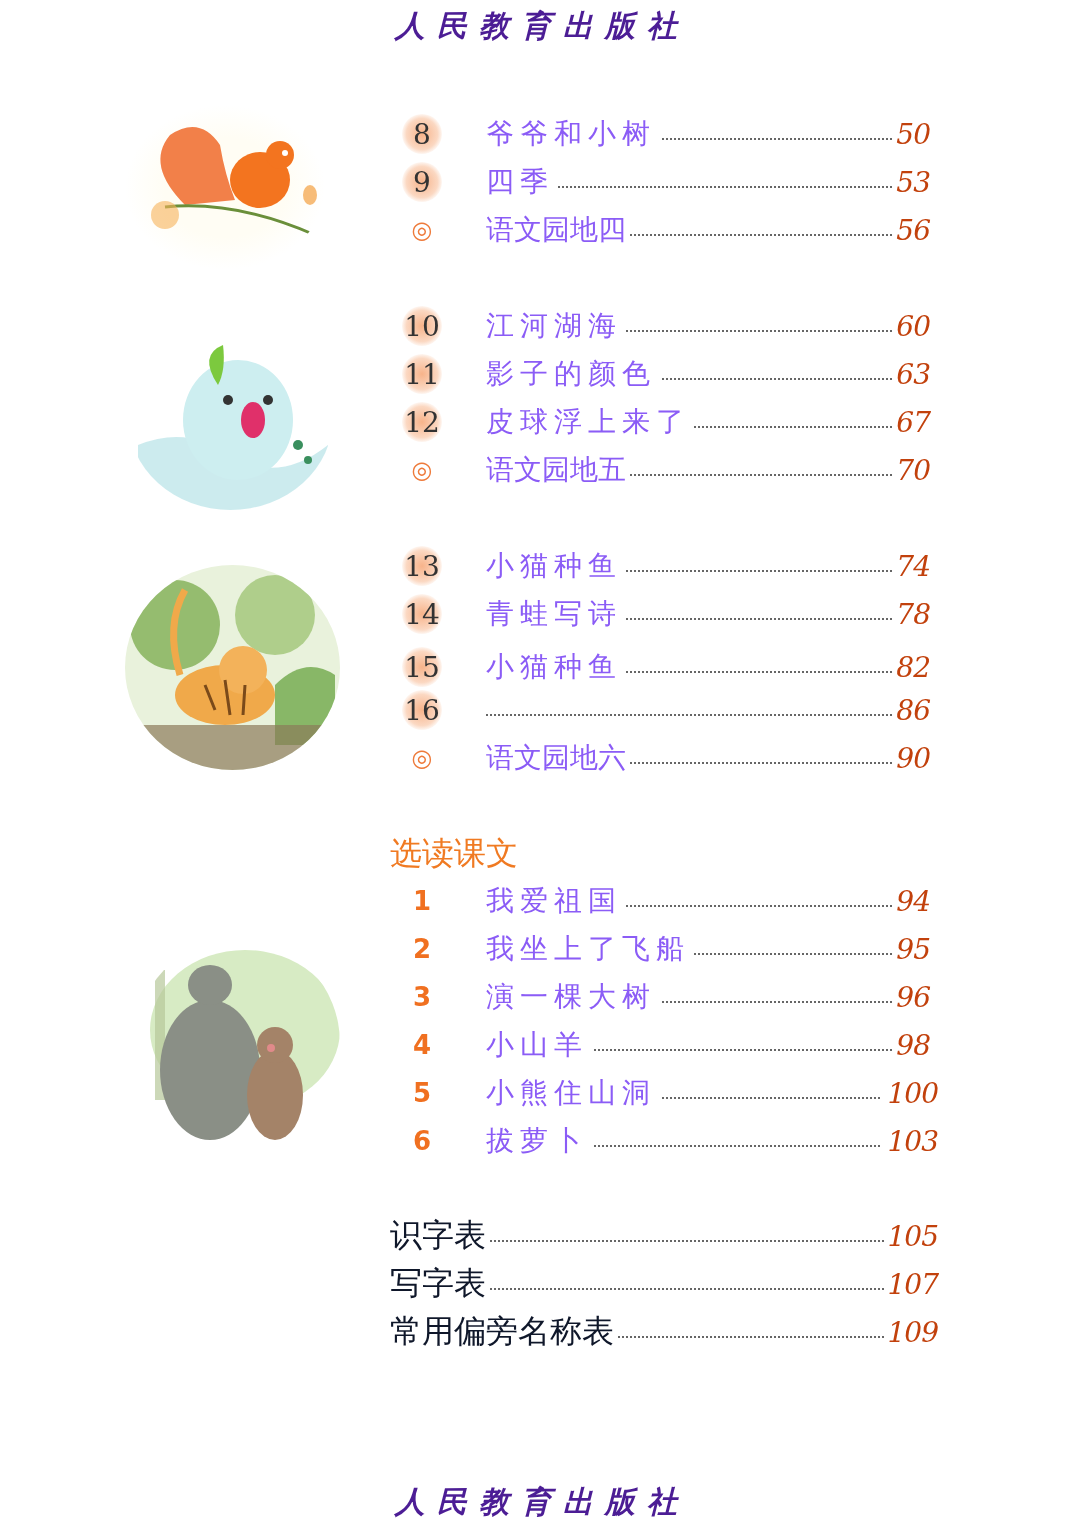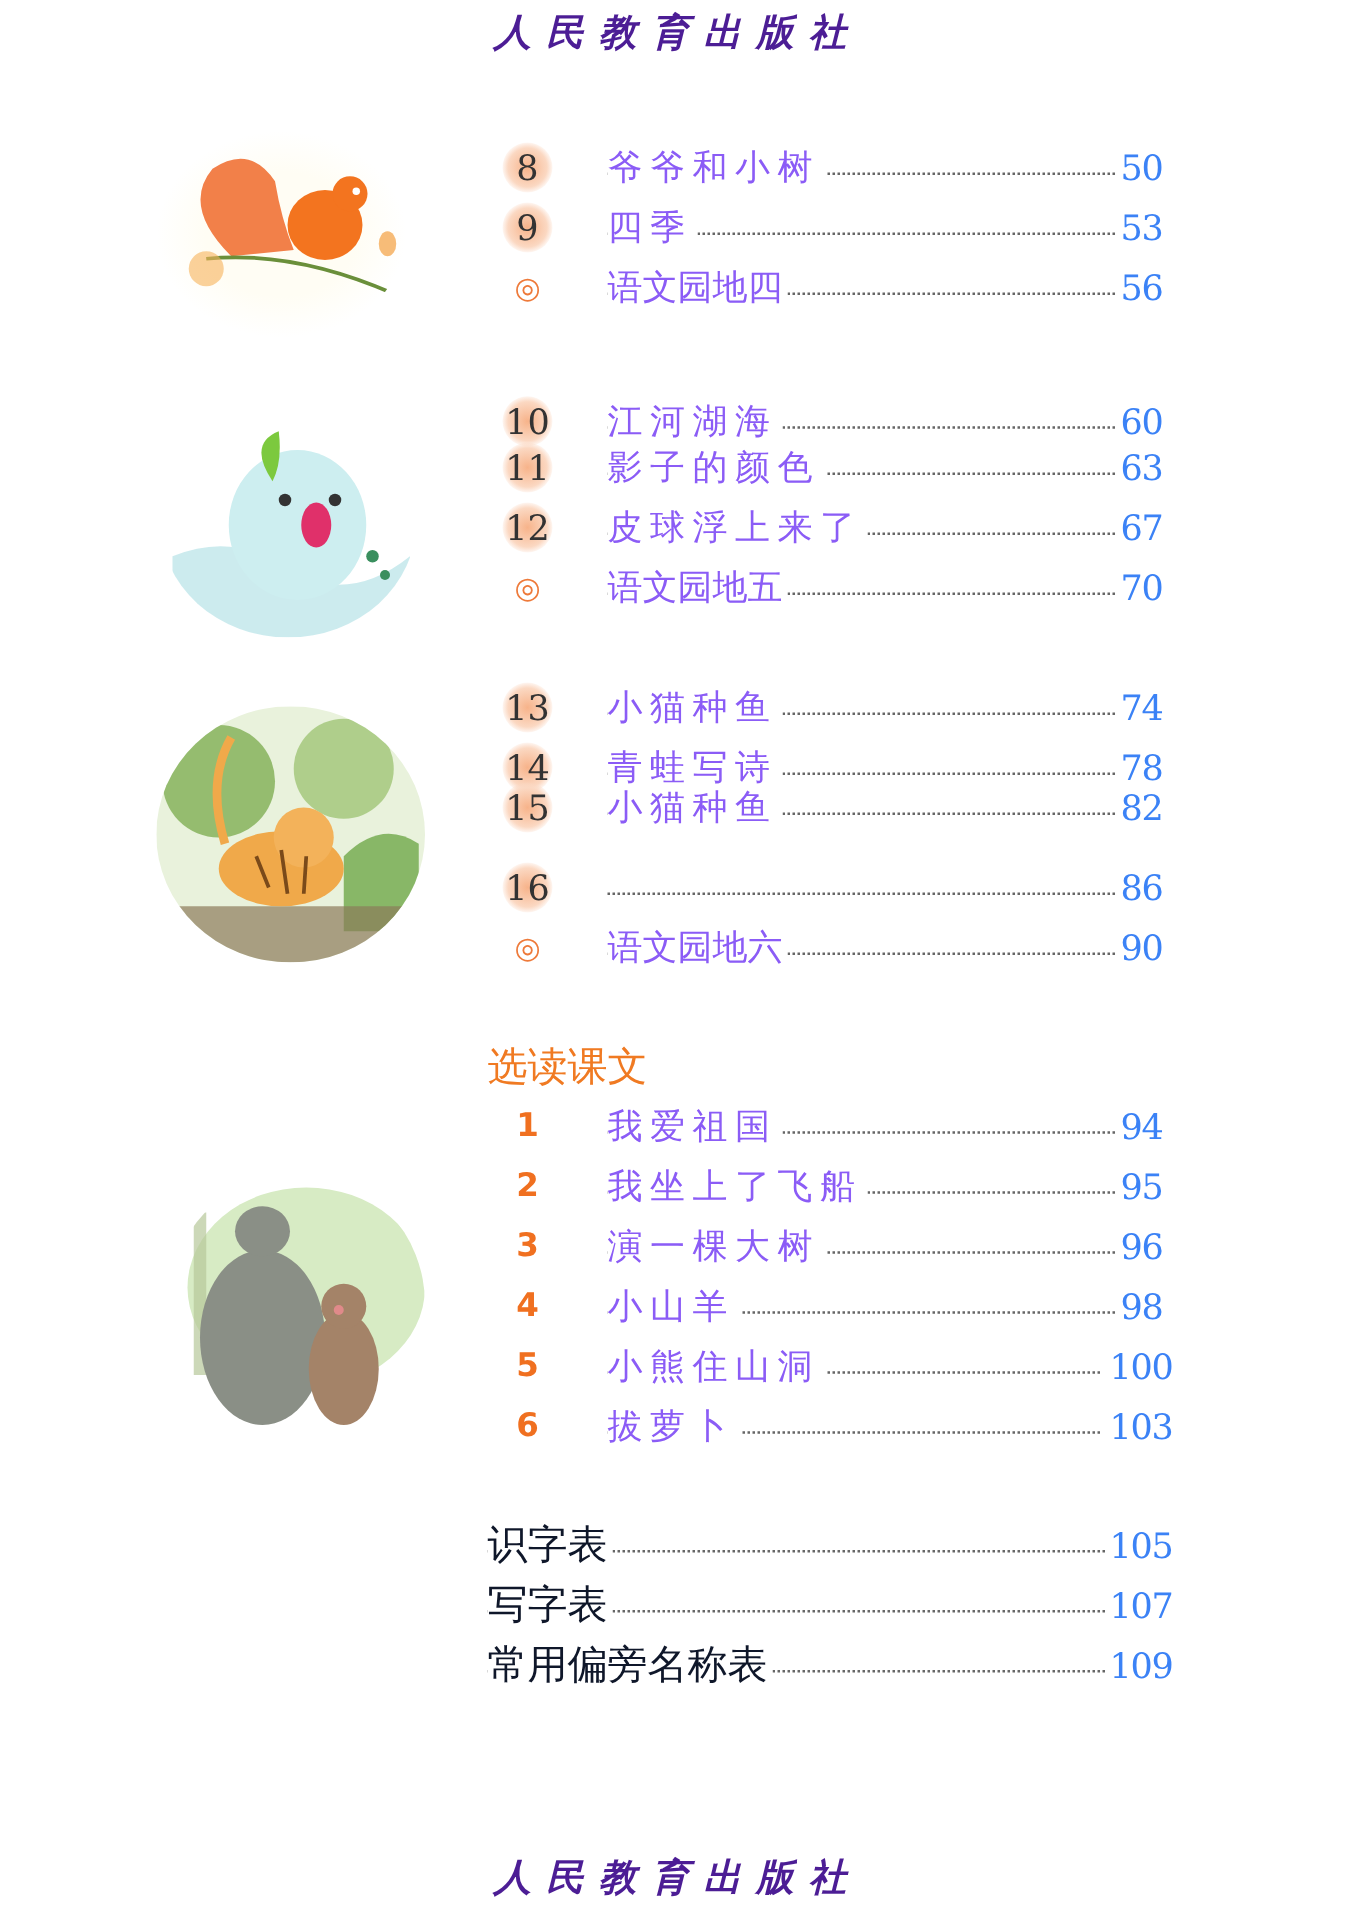--- a/index.html
+++ b/index.html
@@ -20,21 +20,21 @@
          background: radial-gradient(circle at 50% 50%, #f7b38a 0%, #fbd8c2 55%, rgba(255,255,255,0) 75%); }
   .num.hex { font-family: "DejaVu Sans", sans-serif; color: #f07020; font-weight: bold; font-size: 26px; }
   .num.hex::before { content: ""; position: absolute; inset: 2px 0; background: #fde0cc;
          clip-path: polygon(25% 0, 75% 0, 100% 50%, 75% 100%, 25% 100%, 0 50%); z-index: -1; }
   .num.garden { color: #ee7a3a; font-size: 24px; }
   .title { position: absolute; left: 96px; font-size: 28px; letter-spacing: 6px; white-space: nowrap;
            background: #fff; padding-right: 4px; z-index: 2; color: #8b5cf6; }
   .title.garden { letter-spacing: 0; }
   .dots { position: absolute; left: 96px; right: 48px; top: 26px; border-bottom: 2px dotted #666; z-index: 1; }
   .page { position: absolute; right: 10px; font-size: 28px; background: #fff; padding-left: 2px; z-index: 2;
-          letter-spacing: -1px; color: #3b82f6; }
+          letter-spacing: -1px; color: #c2410c; font-style: italic; }
   .page.wide { right: 2px; }
   .section-title { position: absolute; left: 0; font-size: 32px; color: #f07a22; white-space: nowrap; }
   .appendix .title { left: 0; color: #0f172a; letter-spacing: 0; font-size: 32px; }
   .appendix .dots { left: 0; right: 56px; }
 </style>
 </head>
 <body>
 
 <div class="publisher top">人民教育出版社</div>
 
@@ -113,21 +113,21 @@
   </div>
   <div class="row" style="top:96px;">
     <div class="num garden">◎</div>
     <div class="dots"></div>
     <div class="title garden">语文园地四</div>
     <div class="page">56</div>
   </div>
 </div>
 
 <div class="toc" style="top:304px;">
-  <div class="row" style="top:11px;">
+  <div class="row" style="top:0;">
     <div class="num round">10</div>
     <div class="dots"></div>
     <div class="title">江河湖海</div>
     <div class="page">60</div>
   </div>
   <div class="row" style="top:48px;">
     <div class="num round">11</div>
     <div class="dots"></div>
     <div class="title">影子的颜色</div>
     <div class="page">63</div>
@@ -152,21 +152,21 @@
     <div class="dots"></div>
     <div class="title">小猫种鱼</div>
     <div class="page">74</div>
   </div>
   <div class="row" style="top:48px;">
     <div class="num round">14</div>
     <div class="dots"></div>
     <div class="title">青蛙写诗</div>
     <div class="page">78</div>
   </div>
-  <div class="row" style="top:80px;">
+  <div class="row" style="top:101px;">
     <div class="num round">15</div>
     <div class="dots"></div>
     <div class="title">小猫种鱼</div>
     <div class="page">82</div>
   </div>
   <div class="row" style="top:144px;">
     <div class="num round">16</div>
     <div class="dots"></div>
     <div class="page">86</div>
   </div>

